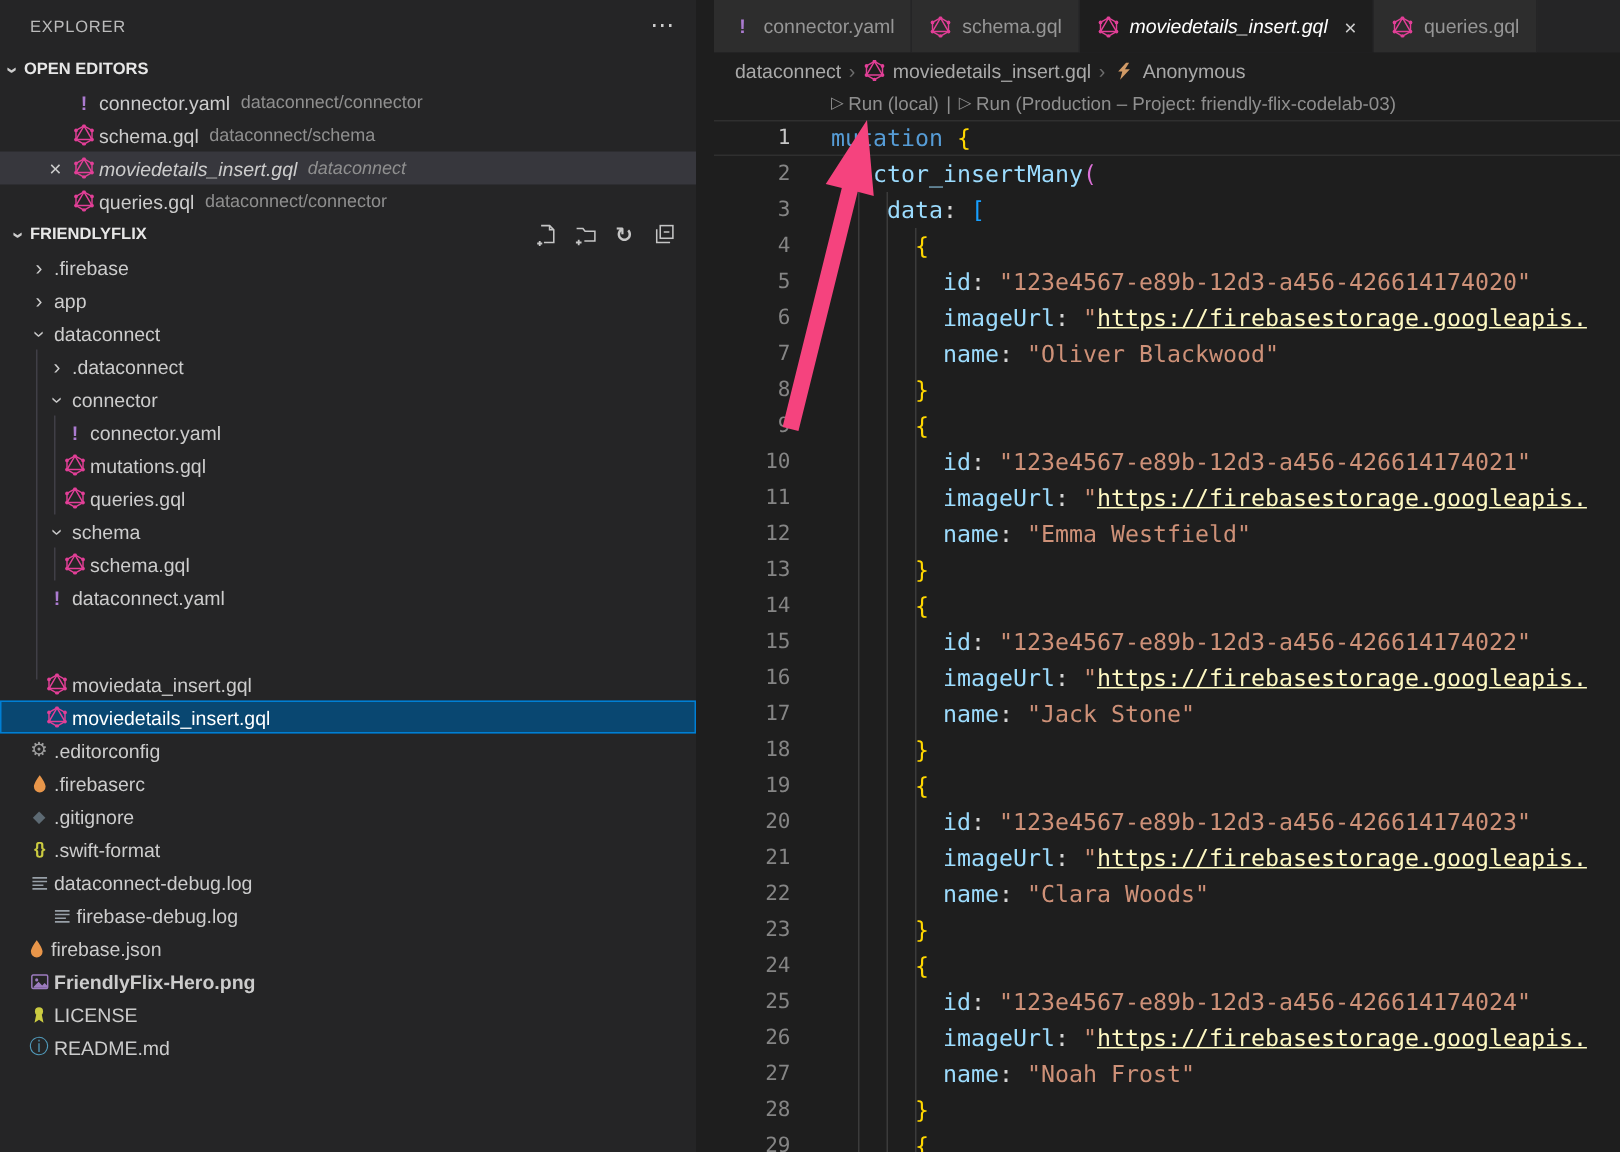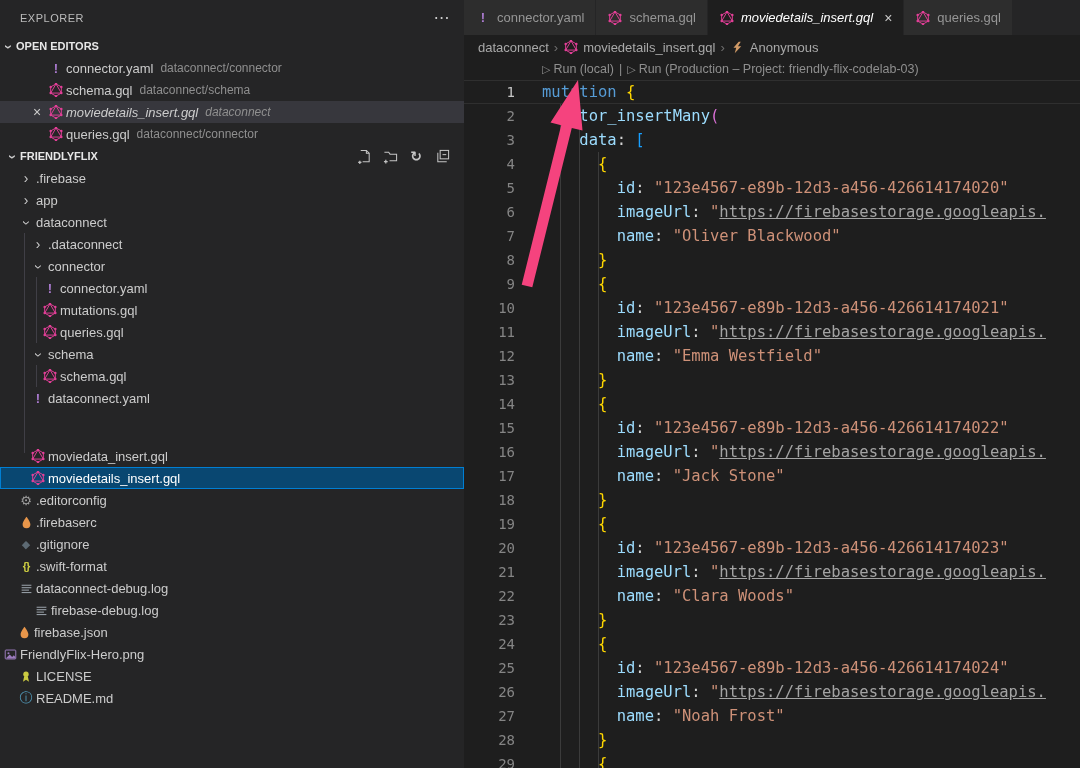--- a/index.html
+++ b/index.html
@@ -3,21 +3,21 @@
 <meta charset="utf-8">
 <title>VS Code</title>
 <style>
   * { box-sizing: border-box; }
   html,body { margin:0; padding:0; }
   body {
     width:1080px; height:768px; overflow:hidden;
     background:#1e1e1e; color:#cccccc;
     font-family:"Liberation Sans","DejaVu Sans",sans-serif; font-size:13px;
   }
-  .app { display:flex; width:1080px; height:768px; position:relative; }
+  .app { display:flex; width:1080px; height:768px; position:relative;gap:12px; }
 
   
   .sidebar { width:464px; flex:none; background:#252526; overflow:hidden; position:relative; }
   .explorer-header { height:35px; display:flex; align-items:center; padding:0 14px 0 20px; color:#bbbbbb; font-size:11px; letter-spacing:.5px; }
   .explorer-header .title { flex:1; }
   .more-btn { color:#cccccc; font-size:16px; cursor:pointer; line-height:1; }
   .section-header { height:22px; display:flex; align-items:center; font-size:11px; font-weight:bold; color:#e7e7e7; cursor:pointer; }
   .section-header .chev { width:16px; text-align:center; }
   .section-header .actions { margin-left:auto; margin-right:14px; display:flex; gap:10px; align-items:center; }
   .action-btn { width:16px; height:16px; display:flex; align-items:center; justify-content:center; color:#c5c5c5; cursor:pointer; }
@@ -58,21 +58,21 @@
   .codelens { height:21px; line-height:21px; margin-left:78px; color:#8f8f8f; font-size:12.5px; font-family:"Liberation Sans","DejaVu Sans",sans-serif; display:flex; align-items:center; gap:5px; }
   .codelens .lens-link { cursor:pointer; display:flex; align-items:center; gap:3px; }
   .line { display:flex; height:24px; line-height:24px; }
   .line.current { box-shadow:inset 0 1px 0 #2f2f2f, inset 0 -1px 0 #2f2f2f; }
   .line .num { width:78px; flex:none; text-align:right; padding-right:27px; color:#858585; font-size:14px; }
   .line.current .num { color:#c6c6c6; }
   .line .content { white-space:pre; font-size:15.5px; color:#d4d4d4; }
   .k  { color:#569cd6; }
   .p  { color:#9cdcfe; }
   .s  { color:#ce9178; }
-  .l  { color:#a3a3a3; text-decoration:underline; cursor:pointer; }
+  .l  { color:#fef9c3; text-decoration:underline; cursor:pointer; }
   .b1 { color:#ffd700; }
   .b2 { color:#da70d6; }
   .b3 { color:#179fff; }
   .w  { color:#d4d4d4; }
   .indent-guide { position:absolute; width:1px; background:#3b3b3b; }
 
   .arrow-overlay { position:absolute; left:0; top:0; width:1080px; height:768px; pointer-events:none; z-index:50; }
 </style>
 </head>
 <body>
@@ -430,21 +430,21 @@
         <div class="tree-row row" style="padding-left: 14px;">
           <span class="slot">
             <span class="icon">
               <svg viewBox="0 0 16 16" width="13" height="13">
                 <path fill="#e8964a" d="M8 1 C8 1 3.2 7.2 3.2 10.2 a4.8 5 0 0 0 9.6 0 C12.8 7.2 8 1 8 1 Z"></path>
               </svg>
             </span>
           </span>
           <span class="label">firebase.json</span>
         </div>
-        <div class="tree-row row" style="">
+        <div class="tree-row row" style="padding-left: 16px; font-weight: bold;">
           <span class="slot">
             <span class="icon">
               <svg viewBox="0 0 16 16" width="13" height="13">
                 <rect x="1.5" y="2.5" width="13" height="11" rx="1" fill="none" stroke="#9d7cc0" stroke-width="1.2"></rect>
                 <circle cx="5.5" cy="6.5" r="1.3" fill="#9d7cc0"></circle>
                 <path d="M3 12 L7 8 L10 11 L12 9 L14 11 V13 H3 Z" fill="#9d7cc0"></path>
               </svg>
             </span>
           </span>
           <span class="label">FriendlyFlix-Hero.png</span>

